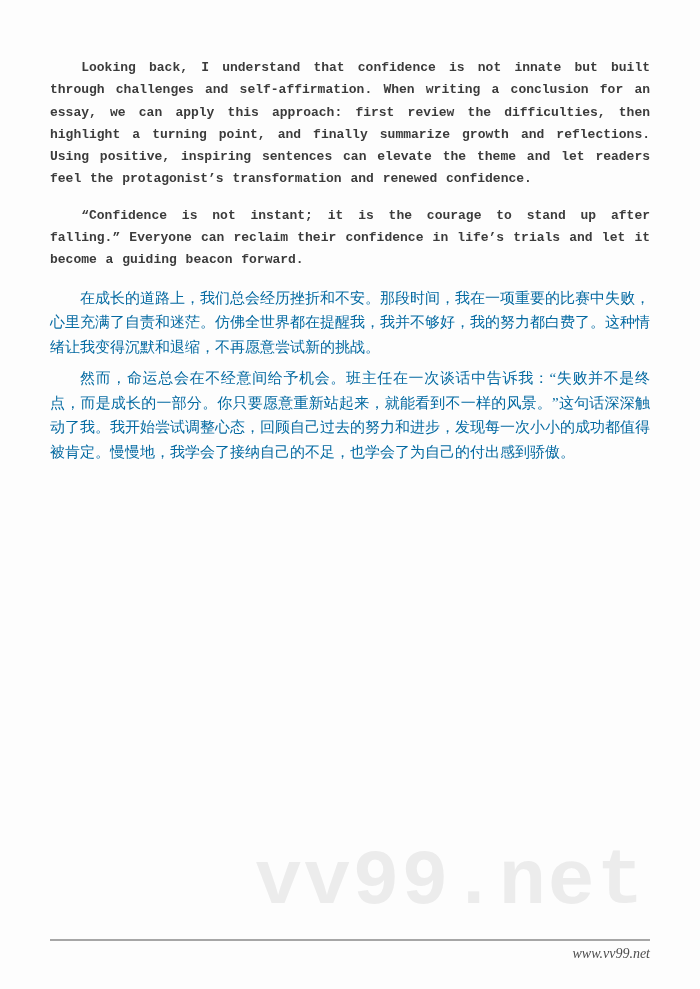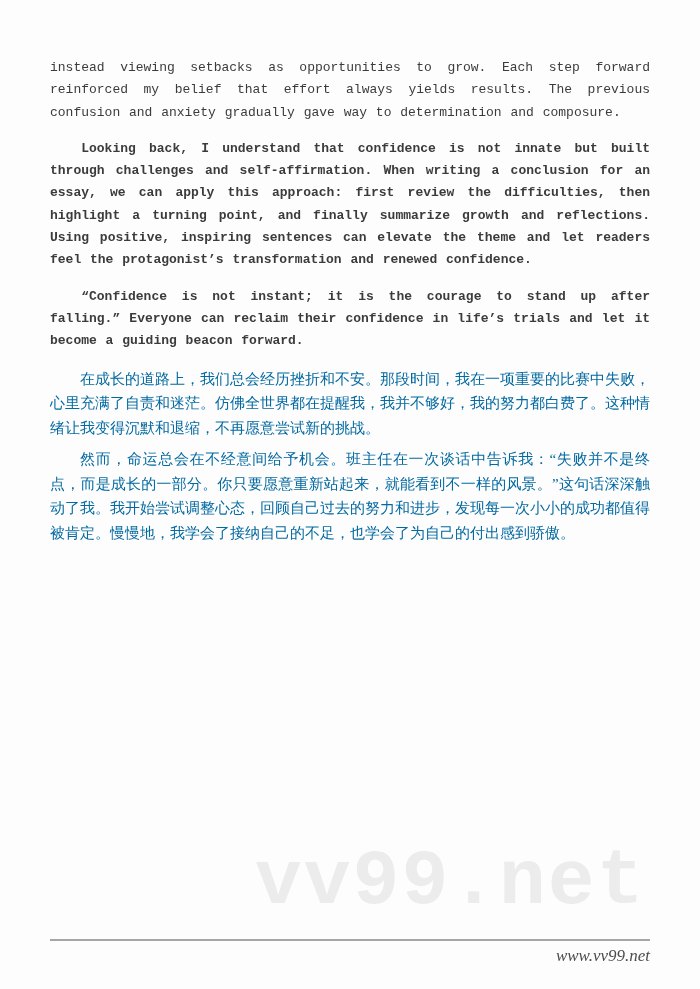--- a/index.html
+++ b/index.html
@@ -79,35 +79,34 @@
     border-top: 2px solid #a6a6a6;
     margin: 0;
     z-index: 2;
   }
   .footer-site {
     position: absolute;
     right: 50px;
     top: 946px;
     font-family: "Liberation Serif", "DejaVu Serif", serif;
     font-style: italic;
-    font-size: 17px;
+    font-size: 14px;
     color: #4c4c4c;
     z-index: 2;
   }
 </style>
 </head>
 <body>
 
 <div class="page">
 
   <div class="watermark">vv99.net</div>
 
   <div class="content">
 
-    <p class="en-para">instead viewing setbacks as opportunities to grow. Each step forward reinforced my belief that effort always yields results. The previous confusion and anxiety gradually gave way to determination and composure.</p>
 
     <p class="en-para indent">Looking back, I understand that confidence is not innate but built through challenges and self-affirmation. When writing a conclusion for an essay, we can apply this approach: first review the difficulties, then highlight a turning point, and finally summarize growth and reflections. Using positive, inspiring sentences can elevate the theme and let readers feel the protagonist’s transformation and renewed confidence.</p>
 
     <p class="en-para indent">“Confidence is not instant; it is the courage to stand up after falling.” Everyone can reclaim their confidence in life’s trials and let it become a guiding beacon forward.</p>
 
 
     <p class="zh-para">在成长的道路上，我们总会经历挫折和不安。那段时间，我在一项重要的比赛中失败，心里充满了自责和迷茫。仿佛全世界都在提醒我，我并不够好，我的努力都白费了。这种情绪让我变得沉默和退缩，不再愿意尝试新的挑战。</p>
 
     <p class="zh-para">然而，命运总会在不经意间给予机会。班主任在一次谈话中告诉我：“失败并不是终点，而是成长的一部分。你只要愿意重新站起来，就能看到不一样的风景。”这句话深深触动了我。我开始尝试调整心态，回顾自己过去的努力和进步，发现每一次小小的成功都值得被肯定。慢慢地，我学会了接纳自己的不足，也学会了为自己的付出感到骄傲。</p>
 

